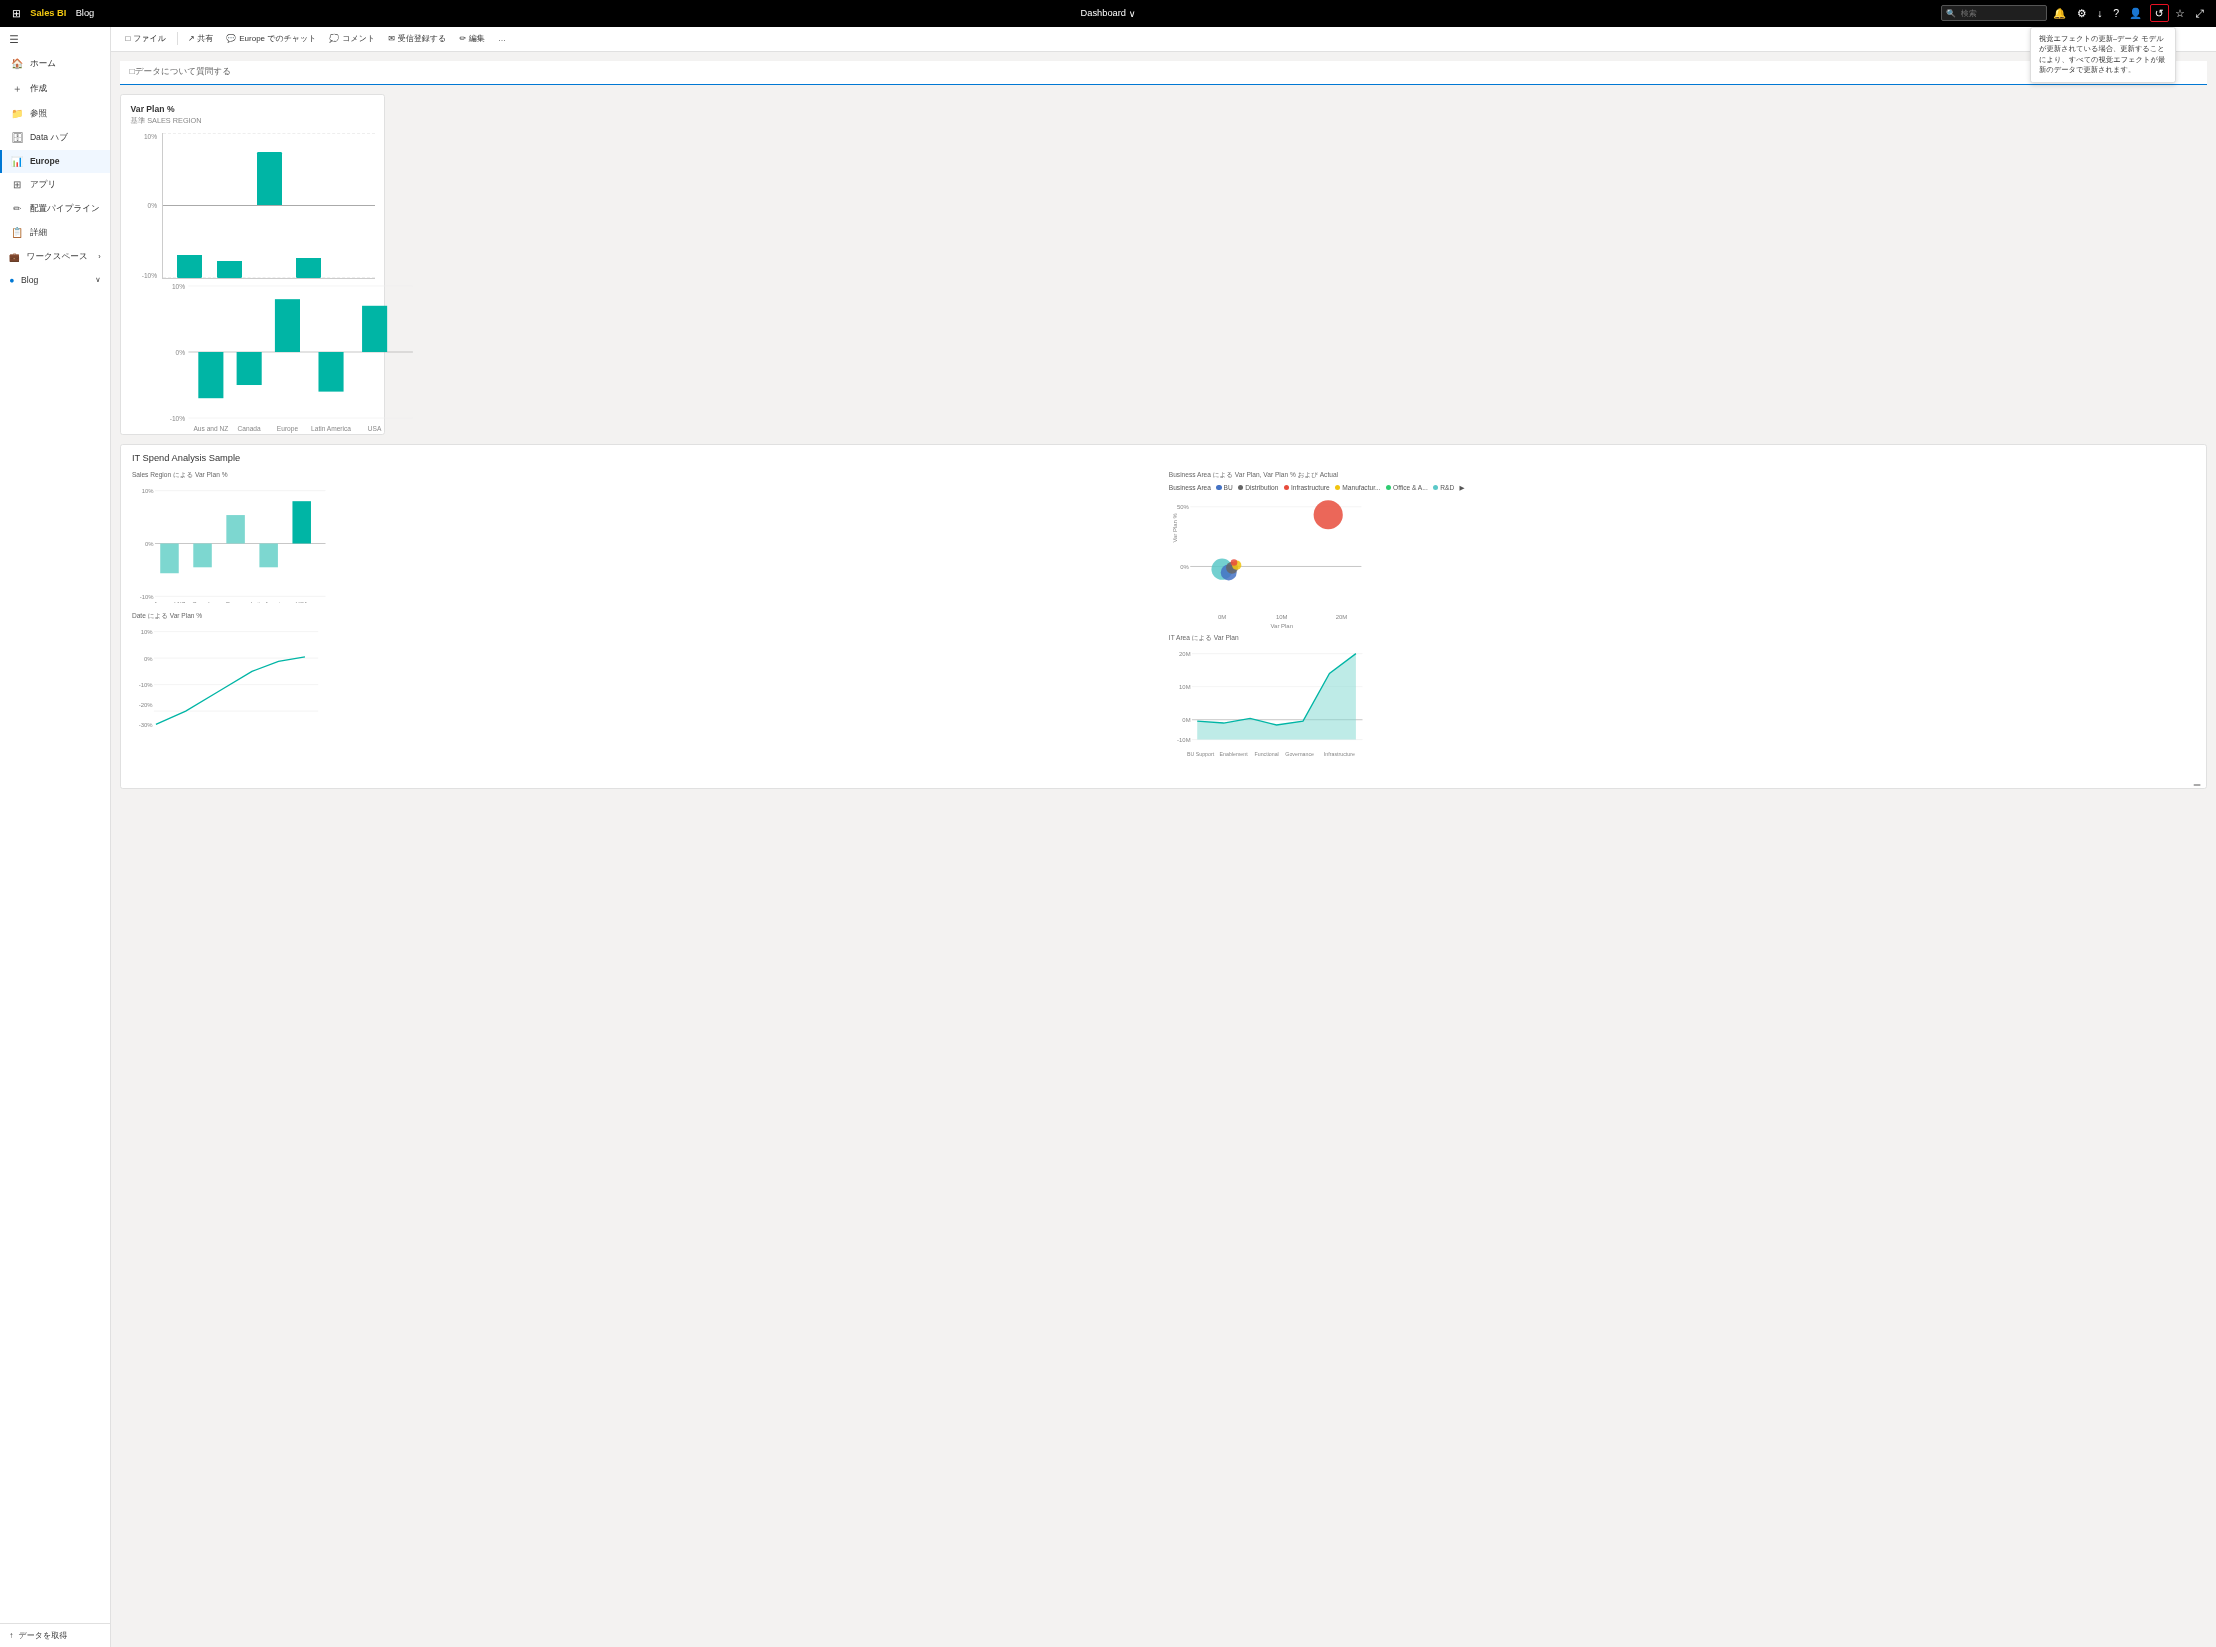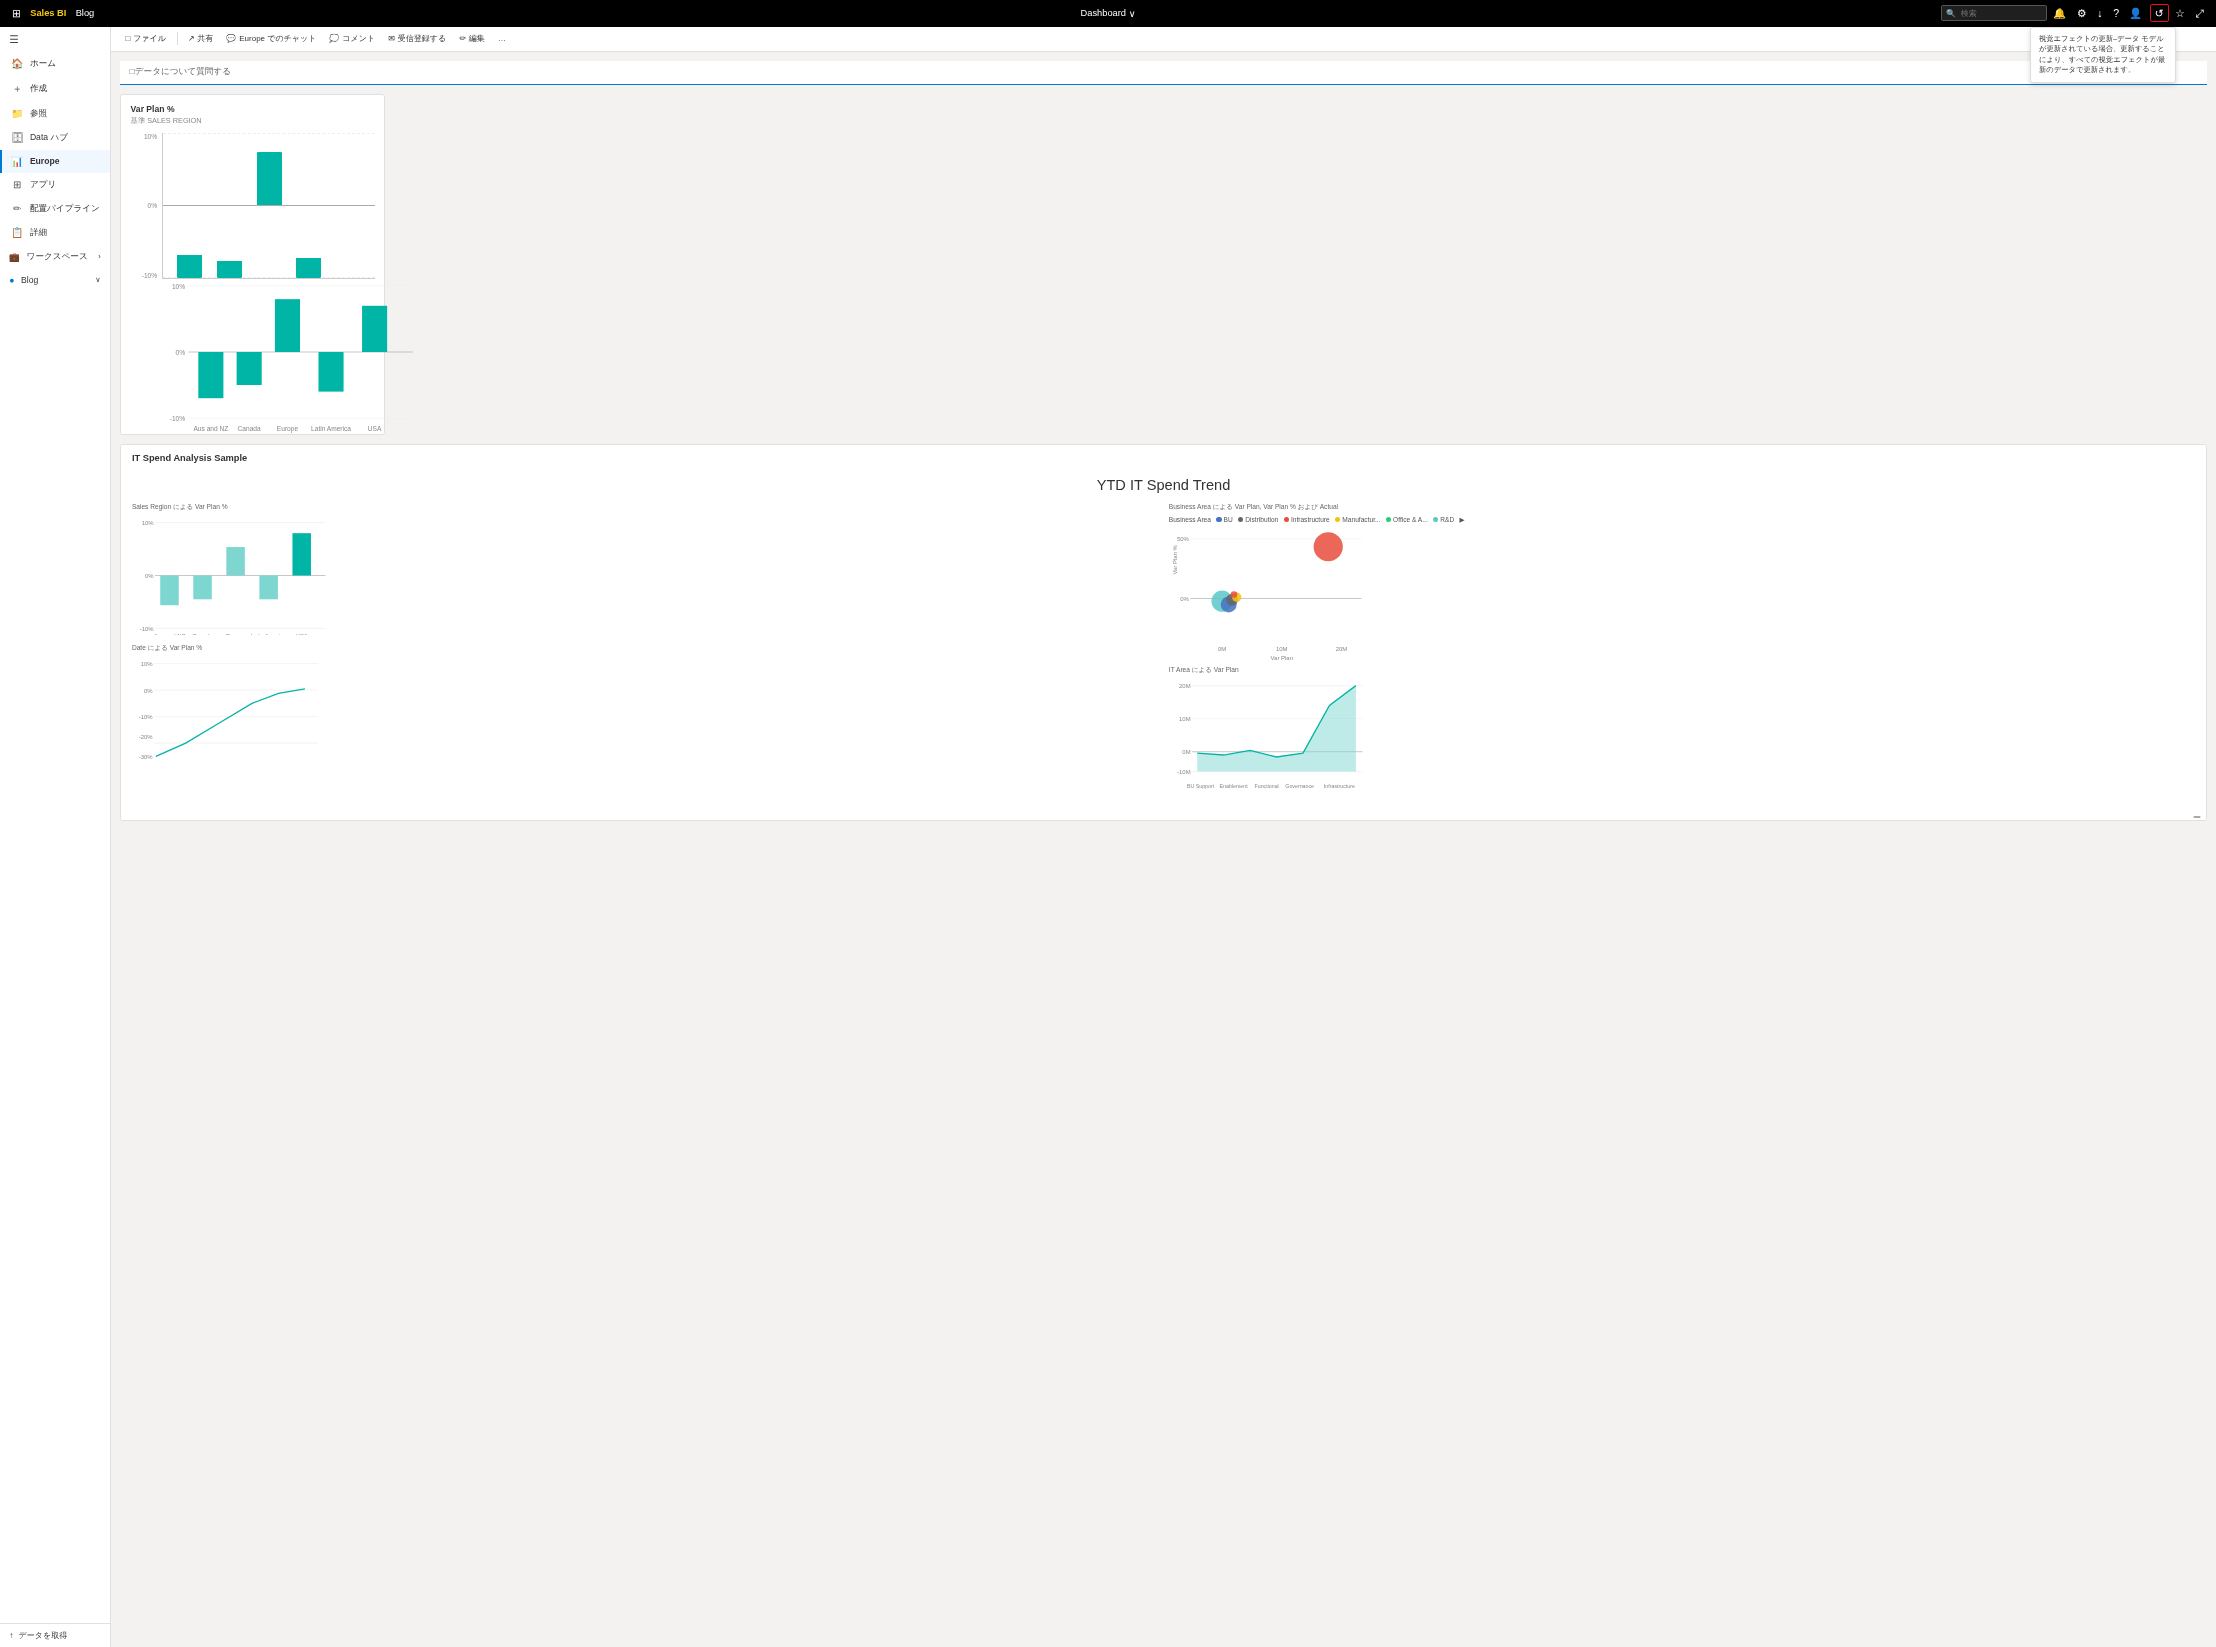--- a/index.html
+++ b/index.html
@@ -123,21 +123,21 @@
     .y-gridline {
       position: absolute; width: 100%; border-top: 0.7px dashed #eee; left: 0;
     }
     .zero-line {
       position: absolute; width: 100%; border-top: 0.7px solid #aaa; left: 0;
     }
 
     
     .report-card { background: white; border: 0.7px solid #e0e0e0; border-radius: 2.7px; padding: 0; overflow: hidden; }
     .report-header { padding: 8px 10.6px 2.7px; }
-    .report-title { font-size: 9.3px; font-weight: 700; color: #333; }
+    .report-title { font-size: 9.3px; font-weight: 400; color: #333; }
     .report-subtitle { font-size: 7.3px; color: #888; }
     .report-body { display: flex; flex-direction: column; padding: 5.3px 10.6px 10.6px; }
     .report-ytd-title { font-size: 14.6px; font-weight: 300; color: #333; text-align: center; margin: 5.3px 0 10.6px; }
     .report-charts-row { display: flex; gap: 10.6px; }
     .report-chart-col { flex: 1; }
     .mini-chart-title { font-size: 6.6px; color: #666; margin-bottom: 4px; }
     .legend-row { display: flex; flex-wrap: wrap; gap: 5.3px; font-size: 6.6px; color: #555; margin-bottom: 4px; }
     .legend-dot { width: 5.3px; height: 5.3px; border-radius: 50%; display: inline-block; margin-right: 2px; }
 
     .chevron { font-size: 7.3px; }
@@ -363,21 +363,20 @@
             </div>
           </div>
         </div>
       </div>
 
       <div class="report-card">
         <div class="report-header">
           <div class="report-title">IT Spend Analysis Sample</div>
         </div>
         <div class="report-body">
-          <div class="report-ytd-title">YTD IT Spend Trend</div>
 
           <div class="report-charts-row">
 
             <div class="report-chart-col">
               <div class="mini-chart-title">Sales Region による Var Plan %</div>
               <svg width="100%" height="119" viewBox="0 0 1547 180" style="font-size:13px">
                 <text x="30" y="14" text-anchor="end" font-size="9" fill="#888">10%</text>
                 <text x="30" y="94" text-anchor="end" font-size="9" fill="#888">0%</text>
                 <text x="30" y="174" text-anchor="end" font-size="9" fill="#888">-10%</text>
                 <line x1="32" y1="10" x2="290" y2="10" stroke="#eee" stroke-width="1"></line>

